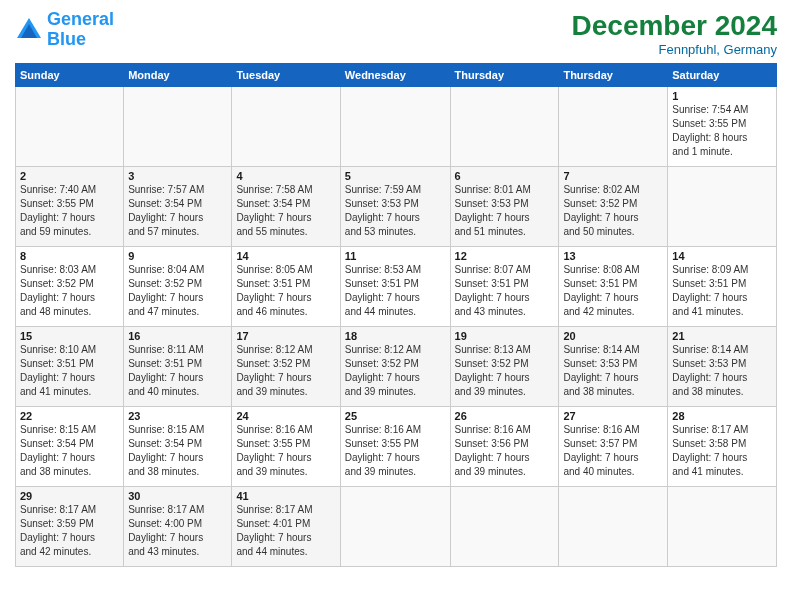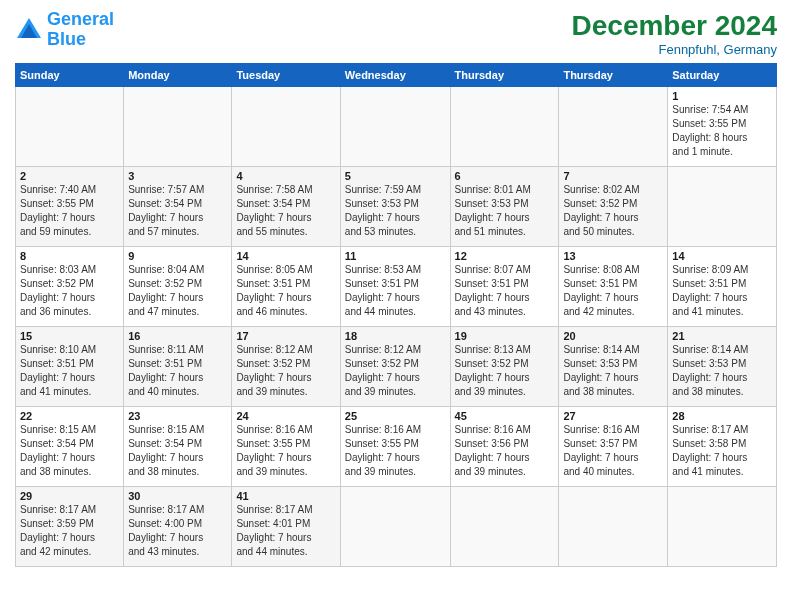--- a/index.html
+++ b/index.html
@@ -201,21 +201,21 @@
       </td>
           <td class="empty-cell"></td>
         </tr>
         <tr>
           <td>
         <span class="day-num">8</span>
         <div class="day-info">
           <span>Sunrise: 8:03 AM</span><br>
           <span>Sunset: 3:52 PM</span><br>
           <span>Daylight: 7 hours</span><br>
-          <span>and 36 minutes.</span>
+          <span>and 48 minutes.</span>
         </div>
       </td>
           <td>
         <span class="day-num">9</span>
         <div class="day-info">
           <span>Sunrise: 8:04 AM</span><br>
           <span>Sunset: 3:52 PM</span><br>
           <span>Daylight: 7 hours</span><br>
           <span>and 47 minutes.</span>
         </div>
@@ -362,21 +362,21 @@
           <td>
         <span class="day-num">25</span>
         <div class="day-info">
           <span>Sunrise: 8:16 AM</span><br>
           <span>Sunset: 3:55 PM</span><br>
           <span>Daylight: 7 hours</span><br>
           <span>and 39 minutes.</span>
         </div>
       </td>
           <td>
-        <span class="day-num">45</span>
+        <span class="day-num">26</span>
         <div class="day-info">
           <span>Sunrise: 8:16 AM</span><br>
           <span>Sunset: 3:56 PM</span><br>
           <span>Daylight: 7 hours</span><br>
           <span>and 39 minutes.</span>
         </div>
       </td>
           <td>
         <span class="day-num">27</span>
         <div class="day-info">

